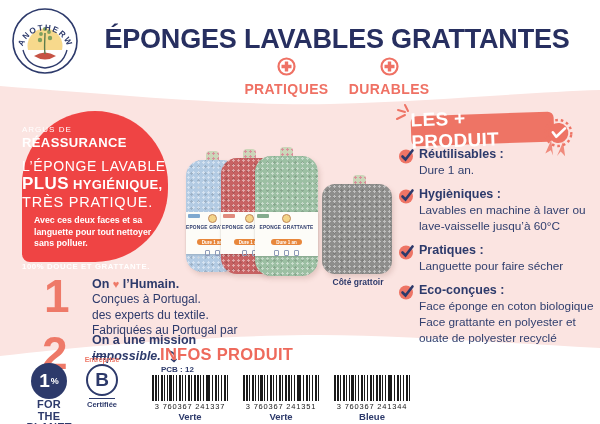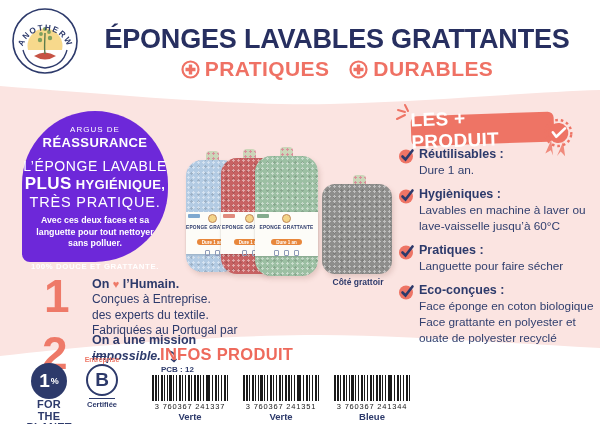--- a/index.html
+++ b/index.html
@@ -10,26 +10,26 @@
 
   
   .bg-wave { position:absolute; inset:0; z-index:0; }
 
   
   .logo { position:absolute; left:10px; top:6px; width:70px; height:70px; z-index:5; }
   .title { position:absolute; left:82px; right:8px; top:24px; text-align:center;
            color:#272f60; font-size:27px; font-weight:800; letter-spacing:-0.2px; z-index:5; }
   .subtitle { position:absolute; left:82px; right:8px; top:57px; display:flex; justify-content:center;
               align-items:center; gap:20px; z-index:5; }
-  .sub-item { display:flex; align-items:center; gap:5px; color:#ef7164; font-size:21px; font-weight:800;
-              letter-spacing:0.4px; }
-
-  
-  .bubble { position:absolute; left:22px; top:111px; width:146px; height:151px; background:#6d28d9;
-            border-radius:74px 74px 74px 8px; color:#fff; text-align:center; padding-top:14px; z-index:3; }
+  .sub-item { display:flex; align-items:center; gap:5px; color:#ef7164; font-size:14px; font-weight:800;
+              letter-spacing:0.4px;flex-direction:column; }
+
+  
+  .bubble { position:absolute; left:22px; top:111px; width:146px; height:151px; background:#ef4444;
+            border-radius:74px 74px 74px 8px; color:#fff; text-align:left; padding-top:14px; z-index:3; }
   .bubble .kicker { font-size:8px; letter-spacing:1px; font-weight:400; }
   .bubble .kicker2 { font-size:13px; font-weight:800; letter-spacing:0.4px; margin-top:1px; }
   .bubble .h1 { font-size:14px; margin-top:8px; letter-spacing:0.6px; }
   .bubble .h2 { font-size:13px; font-weight:800; letter-spacing:0.4px; }
   .bubble .h2 .big { font-size:17px; }
   .bubble .h3 { font-size:14.5px; letter-spacing:0.8px; }
   .bubble .body { font-size:8.8px; font-weight:700; line-height:1.32; margin:5px auto 12px; width:122px; }
   .bubble .hl { font-size:7.8px; font-weight:700; letter-spacing:0.6px; margin-top:3px; }
 
   
@@ -164,21 +164,21 @@
     <div class="hl">100% DOUCE ET GRATTANTE.</div>
   </div>
 
   <div class="bignum num1">1</div>
   <div class="vtext v1">
     <div class="vtitle">
       <span>On</span>
       <span class="heart">♥</span>
       <span>l’Humain.</span>
     </div>
-    <div>Conçues à Entreprise.</div>
+    <div>Conçues à Portugal.</div>
     <div>des experts du textile.</div>
     <div>Fabriquées au Portugal par</div>
   </div>
 
   <div class="bignum num2">2</div>
   <div class="vtext v2">
     <div class="vtitle">On a une mission</div>
     <div class="vtitle">
       <span class="strike">im</span><span class="ital">possible.</span>
       <svg class="curl" width="13" height="14" viewBox="0 0 13 14">

